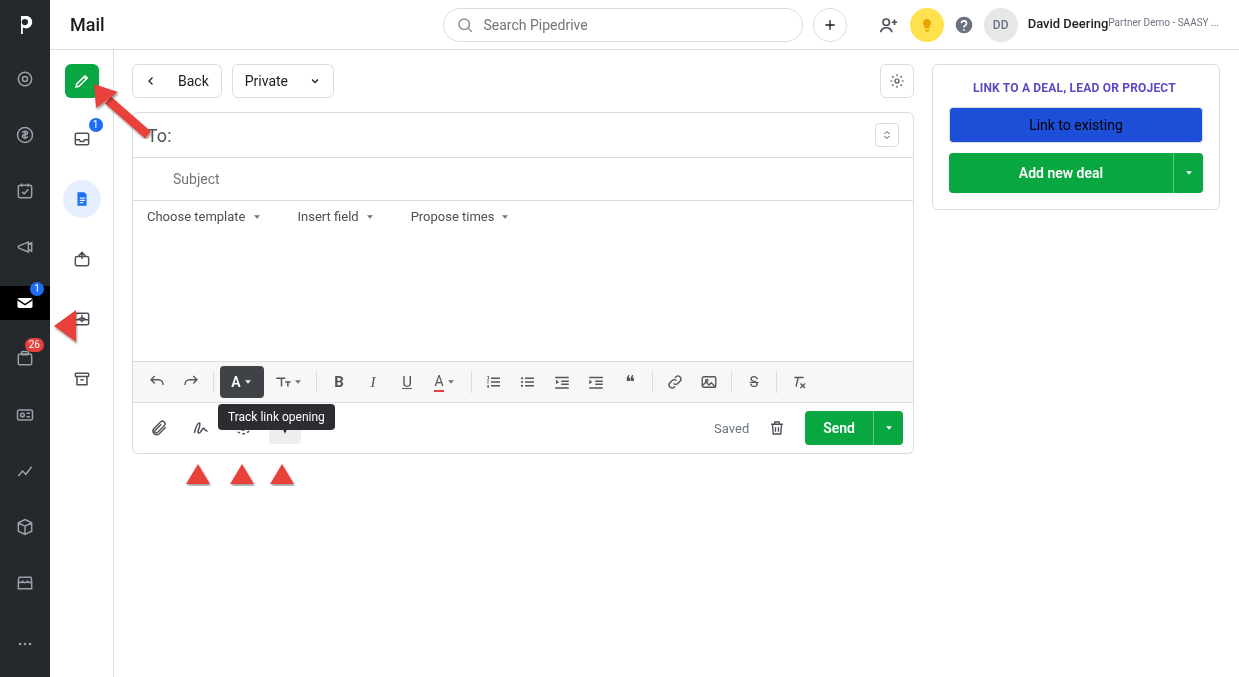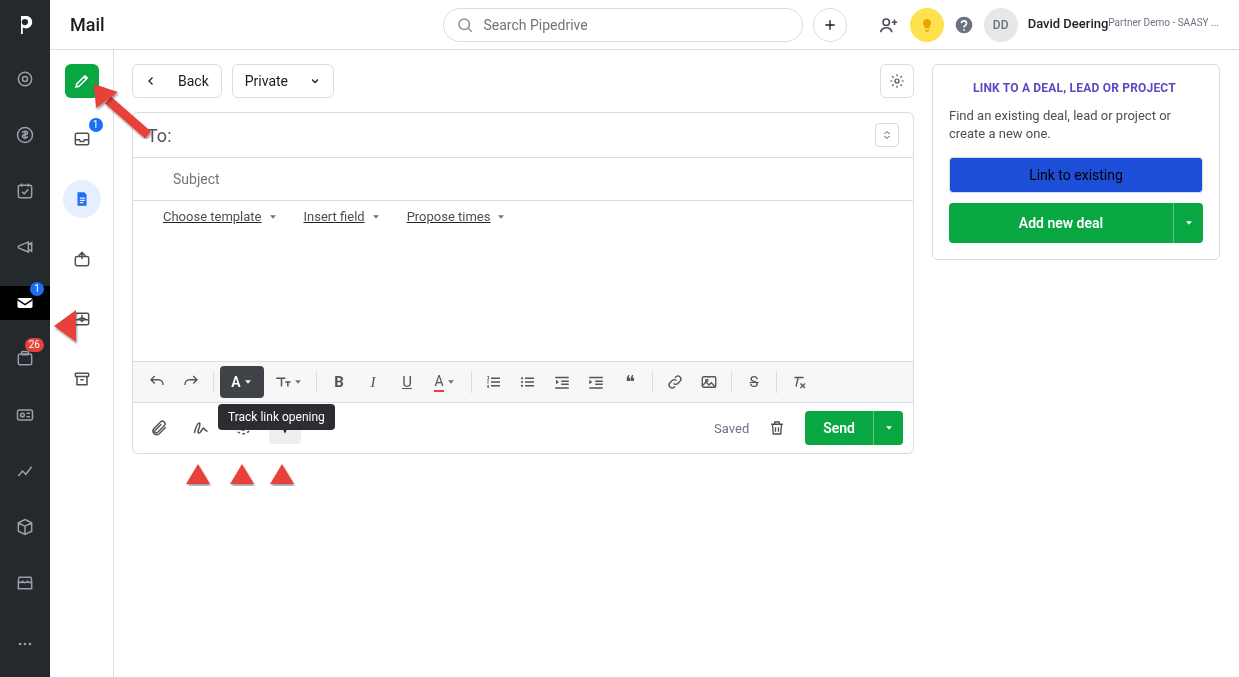--- a/index.html
+++ b/index.html
@@ -60,21 +60,21 @@
   .btn.icon-only{width:34px;padding:0;justify-content:center;}
   .spacer{flex:1;}
 
   .fields{border:1px solid var(--border);border-radius:6px 6px 0 0;overflow:hidden;}
   .field-row{display:flex;align-items:center;padding:10px 14px;border-bottom:1px solid var(--border);gap:10px;min-height:42px;}
   .field-row:last-child{border-bottom:none;}
   .field-label{font-size:18px;color:#555;min-width:28px;}
   .field-row input{border:none;outline:none;font-size:14px;flex:1;background:transparent;margin-left:24px;}
   .expand-btn{width:24px;height:24px;border:1px solid var(--border);border-radius:4px;display:flex;align-items:center;justify-content:center;cursor:pointer;}
 
-  .tmpl-row{display:flex;gap:26px;padding:8px 30px;border-left:1px solid var(--border);border-right:1px solid var(--border);align-items:center;text-decoration:underline;}
+  .tmpl-row{display:flex;gap:36px;padding:8px 14px;border-left:1px solid var(--border);border-right:1px solid var(--border);align-items:center;}
   .tmpl-link{font-size:13px;color:#4b4f56;display:inline-flex;align-items:center;gap:6px;cursor:pointer;}
 
   .editor-body{height:130px;border:1px solid var(--border);border-top:none;background:#fff;}
 
   .toolbar{border:1px solid var(--border);border-top:none;background:var(--panel);display:flex;align-items:center;padding:4px 8px;gap:2px;flex-wrap:wrap;}
   .tbtn{width:32px;height:32px;display:flex;align-items:center;justify-content:center;border-radius:4px;color:#555;cursor:pointer;position:relative;}
   .tbtn.dark{background:#3f4347;color:#fff;}
   .tbtn.dark .caret{margin-left:2px;}
   .tsep{width:1px;height:22px;background:var(--border);margin:0 4px;}
 
@@ -462,21 +462,20 @@
                 <path d="M5 8l7 8 7-8z"></path>
               </svg>
             </div>
         </div>
       </div>
     </div>
   </section>
 
   <aside class="sidepanel">
     <div class="sp-title">LINK TO A DEAL, LEAD OR PROJECT</div>
-    <div class="sp-text">Find an existing deal, lead or project or create a new one.</div>
     <button class="sp-btn">
         <span>Link to existing</span>
       </button>
     <div class="sp-add">
       <div class="m">
           <span>Add new deal</span>
         </div>
       <div class="d">
           <svg width="10" height="10" viewBox="0 0 24 24" fill="#fff">
             <path d="M5 8l7 8 7-8z"></path>

